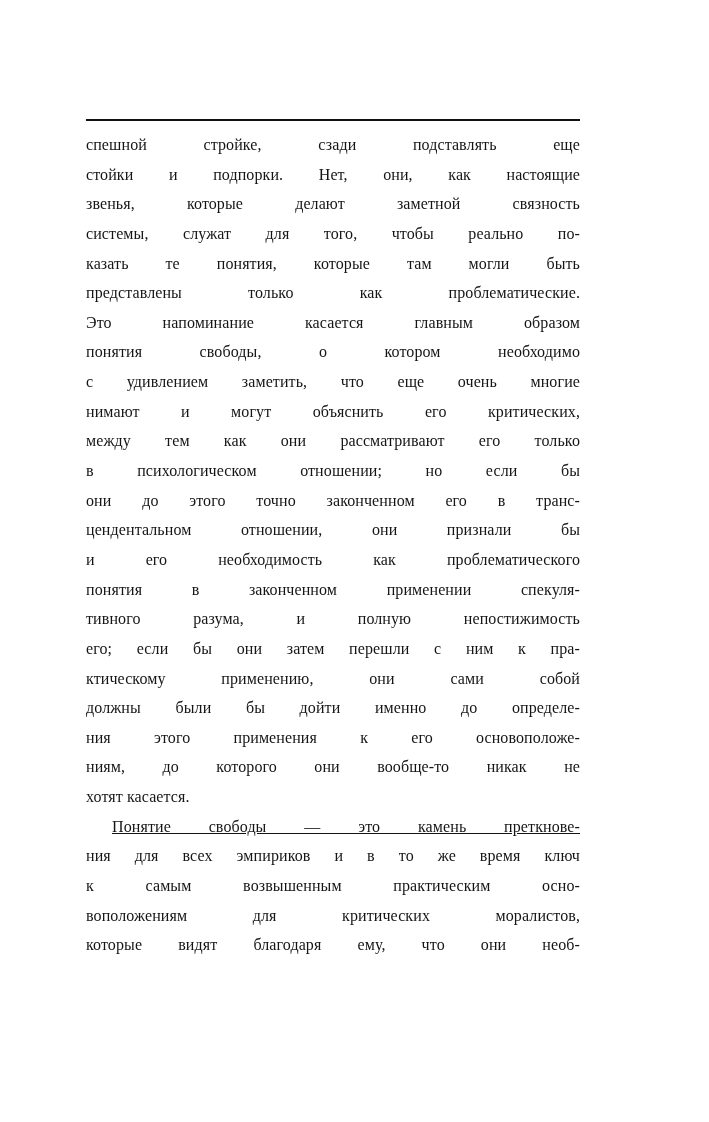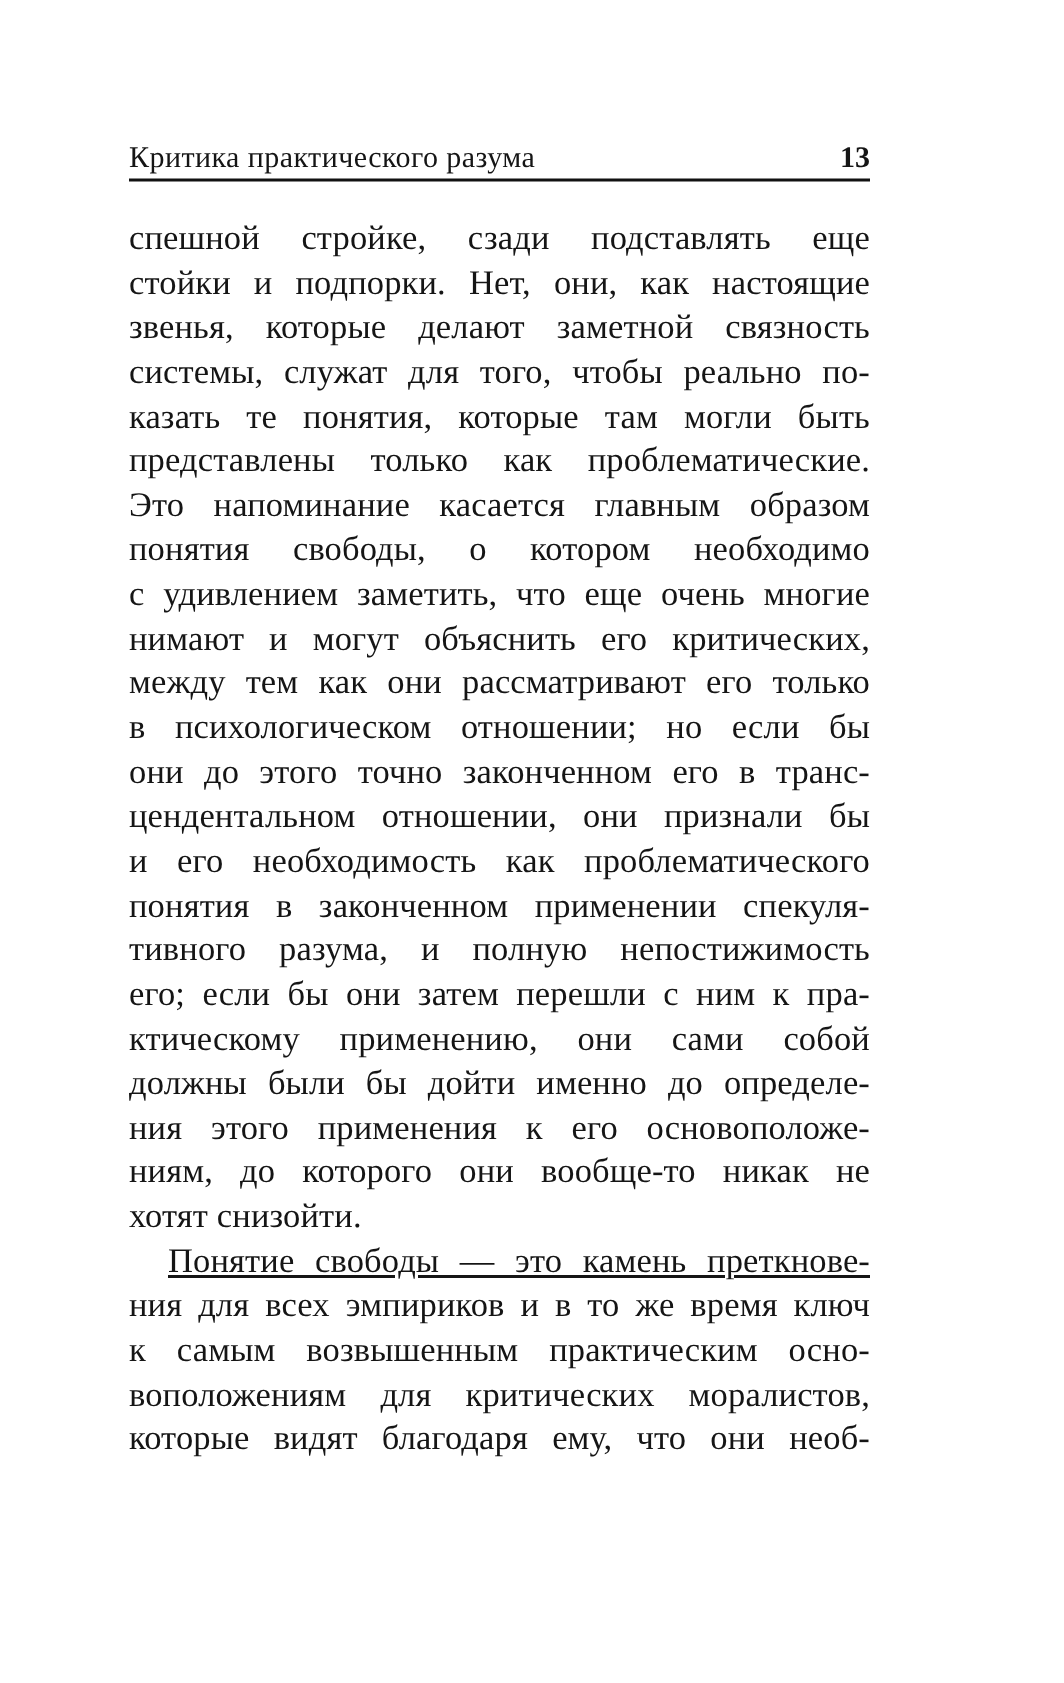--- a/index.html
+++ b/index.html
@@ -38,23 +38,23 @@
     position: absolute;
     left: 86px;
     top: 119px;
     width: 494px;
     height: 2px;
     background: #111111;
   }
   .body-text {
     position: absolute;
     left: 86px;
-    top: 144px;
+    top: 130px;
     width: 494px;
-    font-size: 23px;
+    font-size: 16px;
     line-height: 29.65px;
     letter-spacing: 0.1px;
   }
   .line {
     text-align: justify;
     text-align-last: justify;
     white-space: normal;
     overflow: hidden;
     height: 29.65px;
   }
@@ -63,24 +63,20 @@
   }
   .line.indent {
     padding-left: 26px;
     text-decoration: underline;
   }
 </style>
 </head>
 <body>
 
 <div class="page">
-  <div class="header">
-    <span class="running-title">Критика практического разума</span>
-    <span class="page-number">13</span>
-  </div>
   <div class="rule"></div>
   <div class="body-text" id="body-text">
       <div class="line">спешной стройке, сзади подставлять еще</div>
       <div class="line">стойки и подпорки. Нет, они, как настоящие</div>
       <div class="line">звенья, которые делают заметной связность</div>
       <div class="line">системы, служат для того, чтобы реально по-</div>
       <div class="line">казать те понятия, которые там могли быть</div>
       <div class="line">представлены только как проблематические.</div>
       <div class="line">Это напоминание касается главным образом</div>
       <div class="line">понятия свободы, о котором необходимо</div>
@@ -91,20 +87,20 @@
       <div class="line">они до этого точно законченном его в транс-</div>
       <div class="line">цендентальном отношении, они признали бы</div>
       <div class="line">и его необходимость как проблематического</div>
       <div class="line">понятия в законченном применении спекуля-</div>
       <div class="line">тивного разума, и полную непостижимость</div>
       <div class="line">его; если бы они затем перешли с ним к пра-</div>
       <div class="line">ктическому применению, они сами собой</div>
       <div class="line">должны были бы дойти именно до определе-</div>
       <div class="line">ния этого применения к его основоположе-</div>
       <div class="line">ниям, до которого они вообще-то никак не</div>
-      <div class="line no-stretch">хотят снизойти.</div>
+      <div class="line no-stretch">хотят касается.</div>
       <div class="line indent">Понятие свободы — это камень преткнове-</div>
       <div class="line">ния для всех эмпириков и в то же время ключ</div>
       <div class="line">к самым возвышенным практическим осно-</div>
       <div class="line">воположениям для критических моралистов,</div>
       <div class="line">которые видят благодаря ему, что они необ-</div>
     </div>
 </div>
 
 </body></html>

